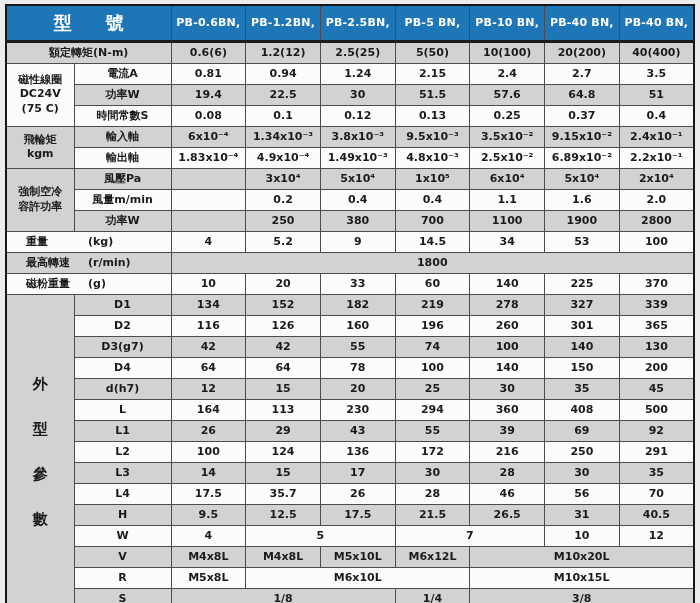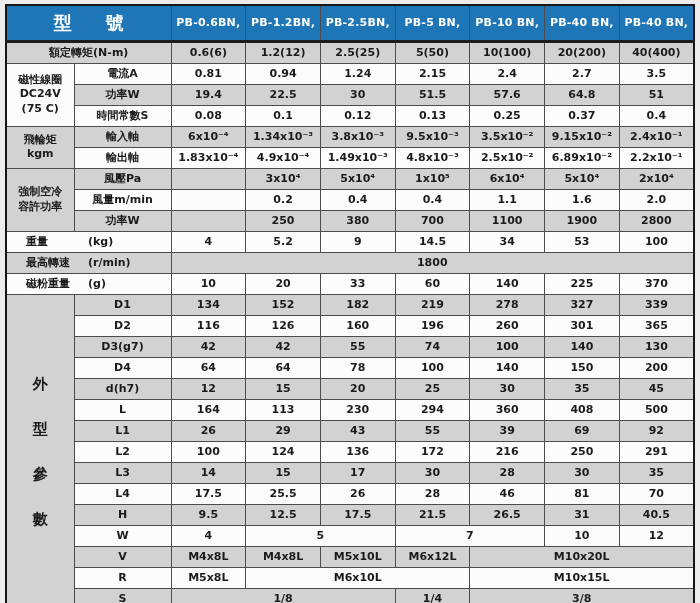--- a/index.html
+++ b/index.html
@@ -306,25 +306,25 @@
           <td class="">15</td>
           <td class="">17</td>
           <td class="">30</td>
           <td class="">28</td>
           <td class="">30</td>
           <td class="">35</td>
         </tr>
         <tr class="w">
           <td class="lab">L4</td>
           <td class="">17.5</td>
-          <td class="">25.5</td>
+          <td class="">35.7</td>
           <td class="">26</td>
           <td class="">28</td>
           <td class="">46</td>
-          <td class="">81</td>
+          <td class="">56</td>
           <td class="">70</td>
         </tr>
         <tr class="g">
           <td class="lab">H</td>
           <td class="">9.5</td>
           <td class="">12.5</td>
           <td class="">17.5</td>
           <td class="">21.5</td>
           <td class="">26.5</td>
           <td class="">31</td>

